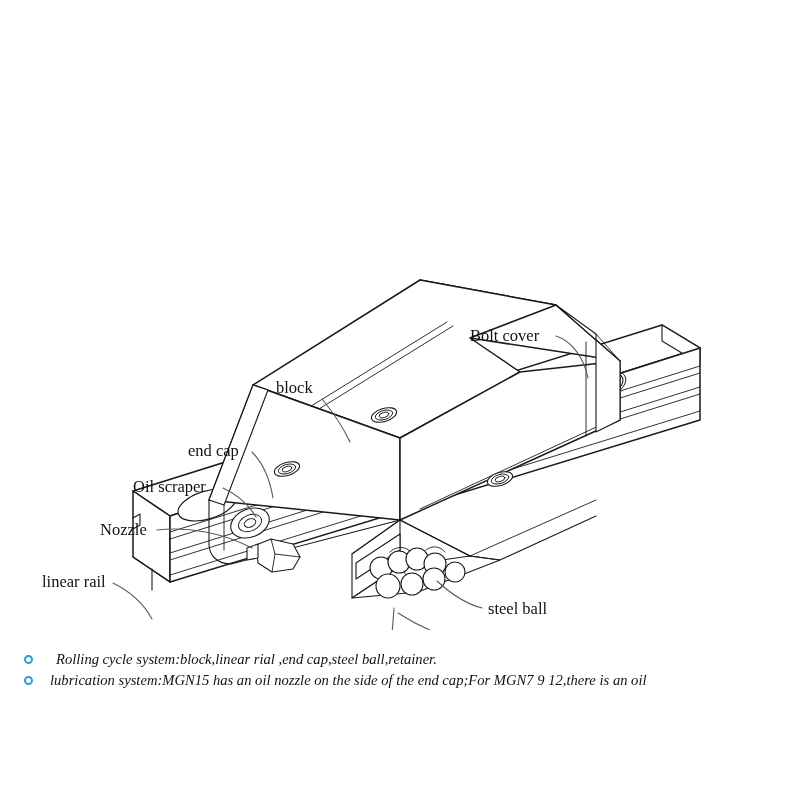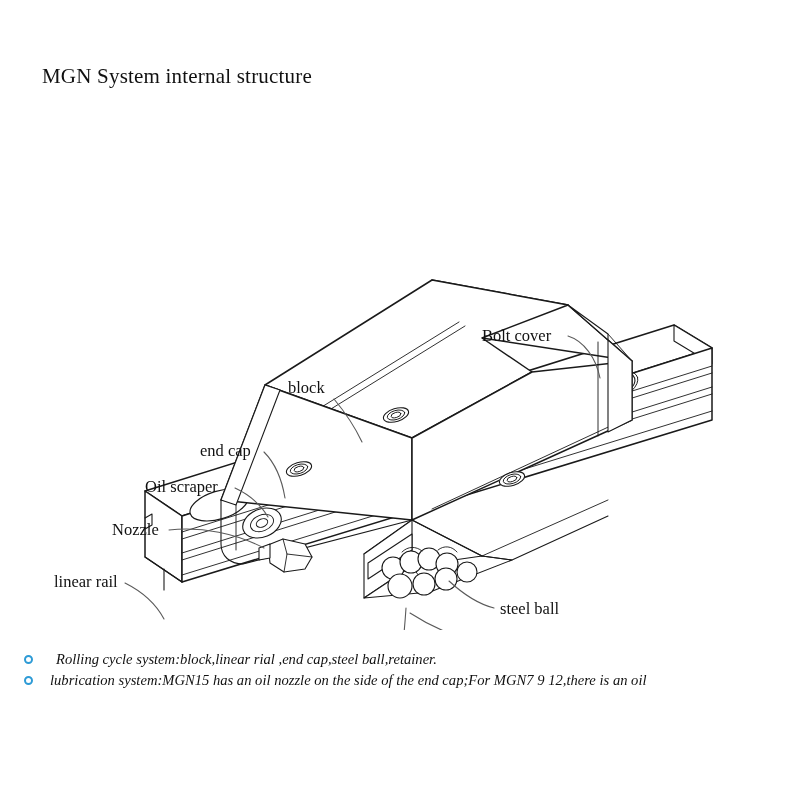--- a/index.html
+++ b/index.html
@@ -31,21 +31,21 @@
     top: 63px;
     font-size: 21px;
     line-height: 26px;
     letter-spacing: 0.2px;
     color: #111111;
     white-space: nowrap;
   }
   
   #figure {
     position: absolute;
-    left: 12px;
+    left: 0;
     top: 120px;
     width: 776px;
     height: 510px;
   }
   #figure svg {
     display: block;
   }
   .lbl {
     font-family: "Liberation Serif", "DejaVu Serif", serif;
     font-size: 16.5px;
@@ -87,21 +87,20 @@
     color: #111111;
     font-style: italic;
   }
   .note-text.indent1 { padding-left: 6px; }
 </style>
 </head>
 <body>
 
 <div id="page">
 
-  <div id="title">MGN System internal structure</div>
 
   <div id="figure">
     <svg width="800" height="510" viewBox="0 0 800 510">
 
       <defs>
         <style>
           .ln  { fill:none; stroke:#1a1a1a; stroke-width:1.5; stroke-linejoin:round; stroke-linecap:round; }
           .ln2 { fill:none; stroke:#1a1a1a; stroke-width:1.1; stroke-linejoin:round; stroke-linecap:round; }
           .thin{ fill:none; stroke:#1a1a1a; stroke-width:0.9; stroke-linejoin:round; stroke-linecap:round; }
           .fw  { fill:#ffffff; stroke:#1a1a1a; stroke-width:1.5; stroke-linejoin:round; }

